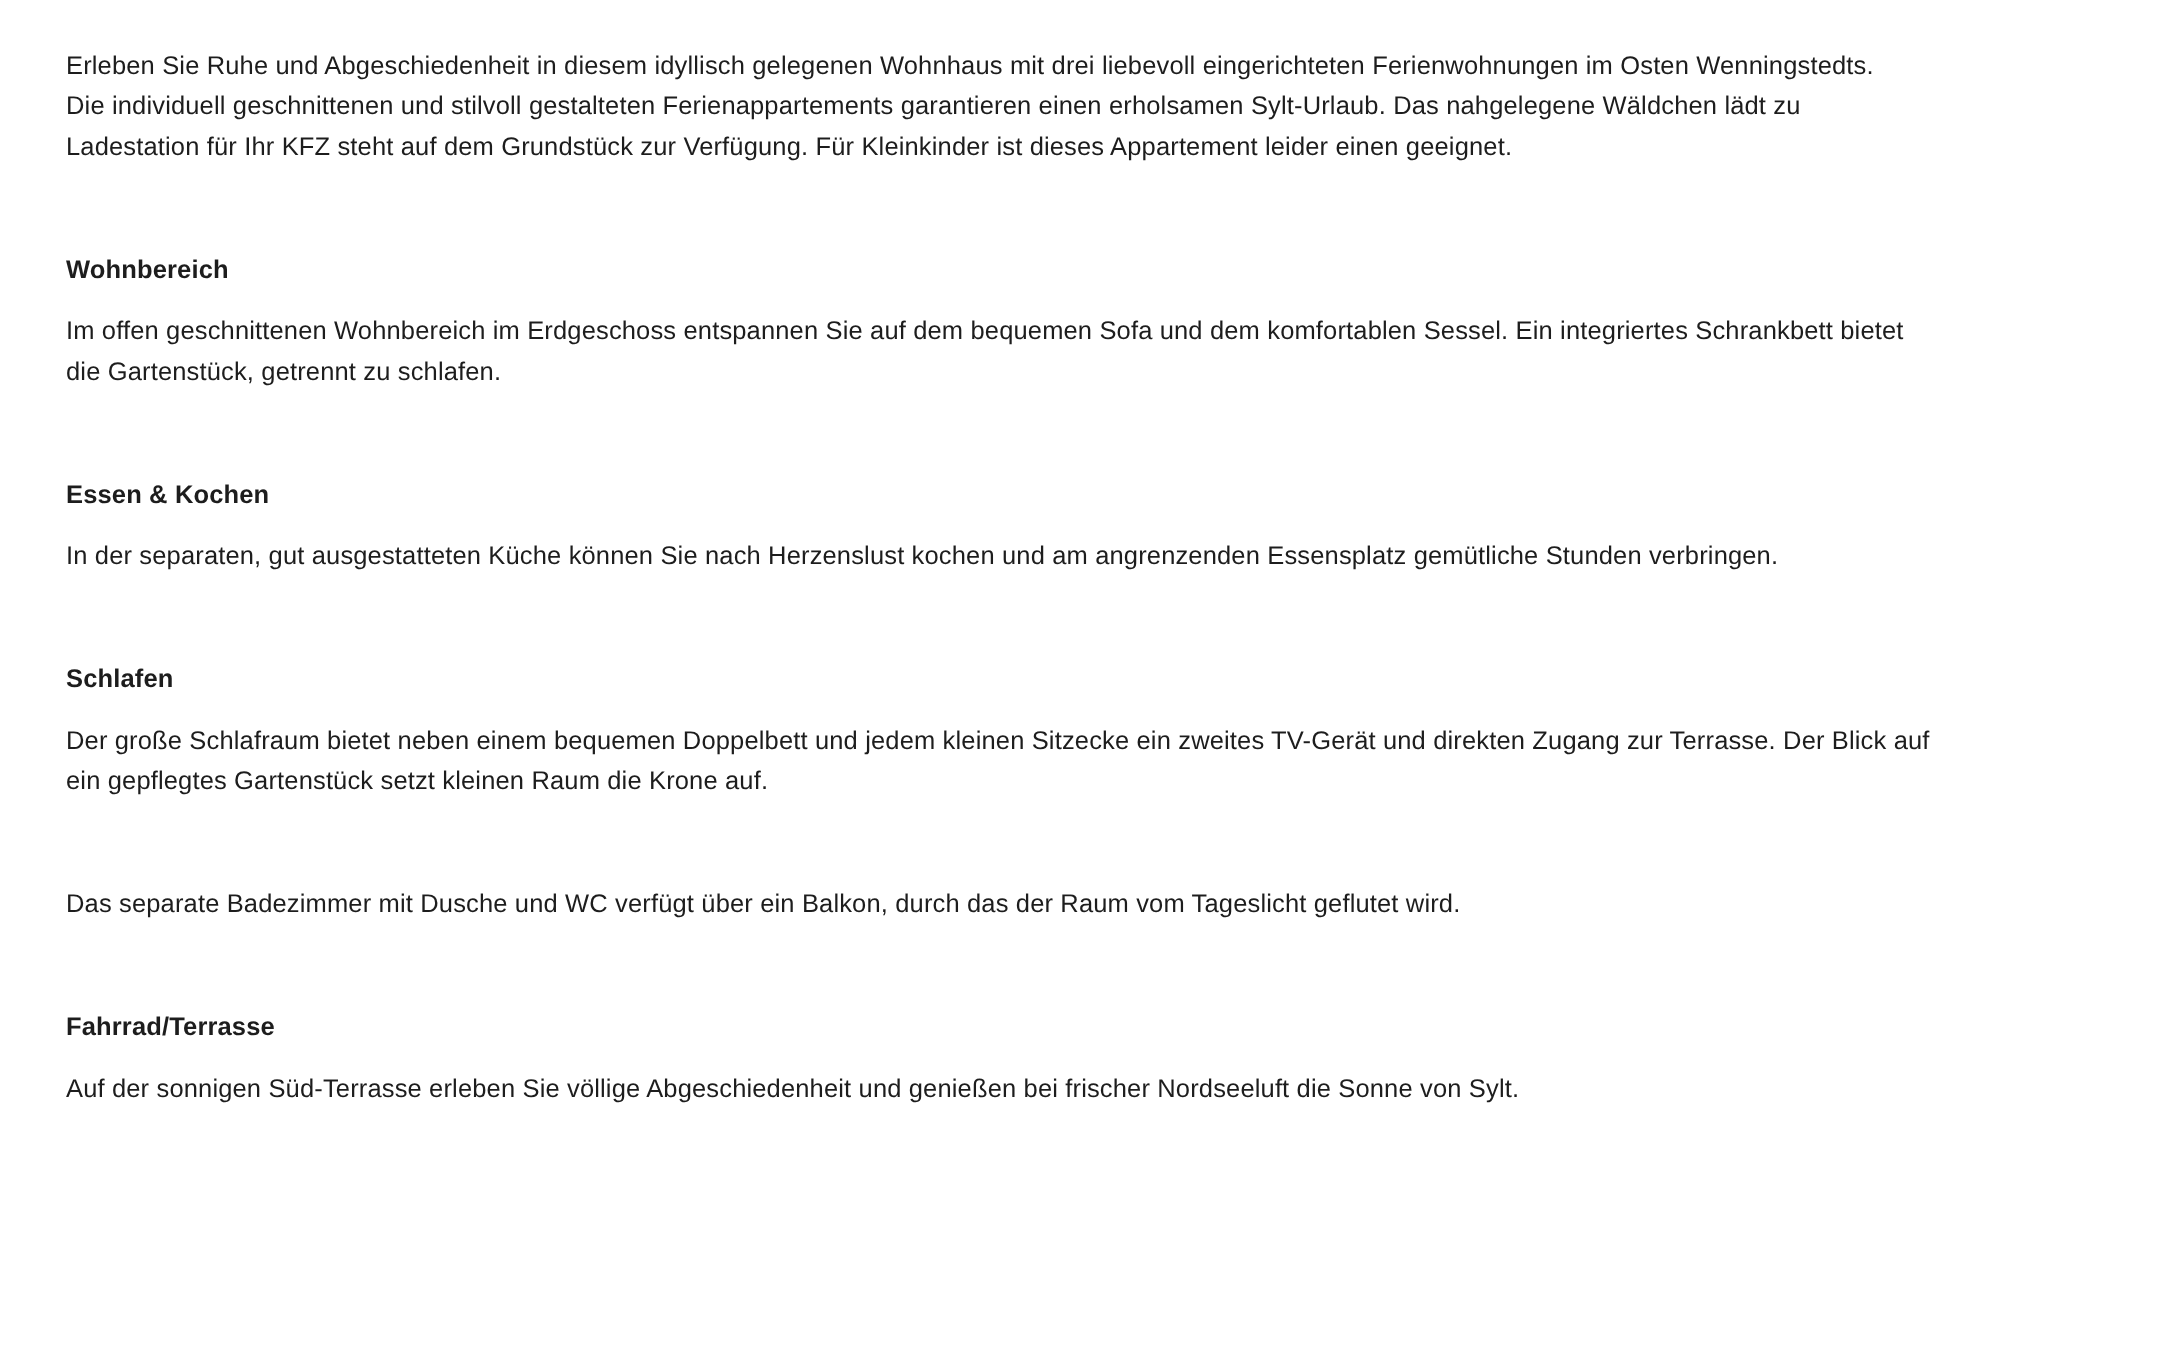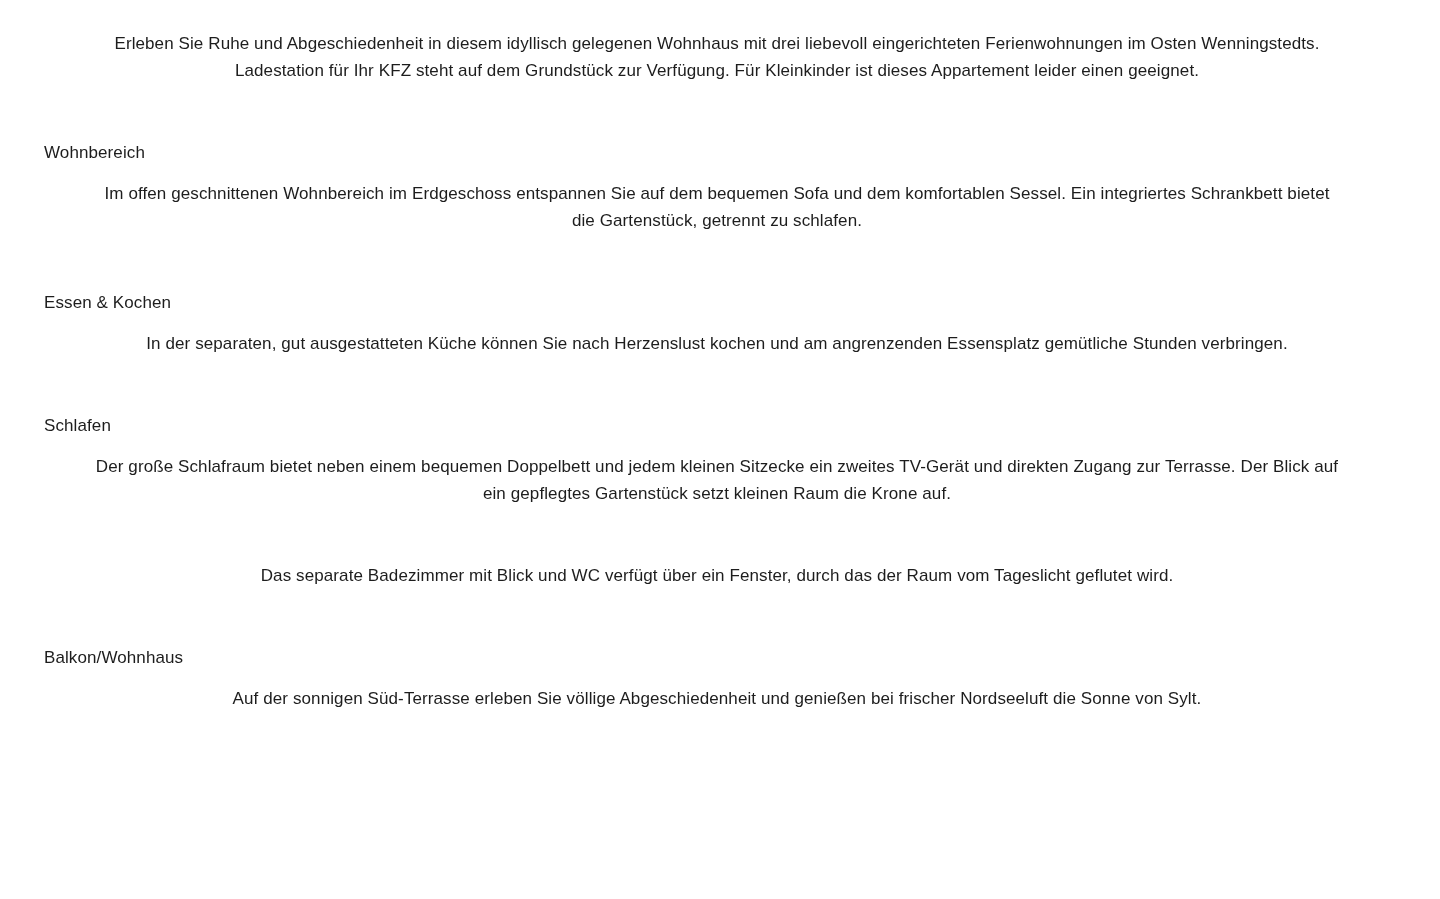--- a/index.html
+++ b/index.html
@@ -17,40 +17,40 @@
     box-sizing: border-box;
     width: 1440px;
     padding: 30px 50px 0 44px;
     font-size: 17px;
     line-height: 27px;
     letter-spacing: 0.1px;
   }
   .line {
     white-space: nowrap;
     display: block;
-    text-align: center;
   }
   .section {
     margin-top: 55px;
   }
   .section-heading {
-    font-weight: normal;
+    font-weight: bold;
     line-height: 27px;
     margin: 0 0 14px 0;
   }
   .paragraph {
     margin: 0;
   }
 </style>
 </head>
 <body style="color: rgb(29, 29, 29); background: rgb(255, 255, 255);">
 
 <main class="doc">
   <p class="paragraph">
       <span class="line">Erleben Sie Ruhe und Abgeschiedenheit in diesem idyllisch gelegenen Wohnhaus mit drei liebevoll eingerichteten Ferienwohnungen im Osten Wenningstedts.</span>
+      <span class="line">Die individuell geschnittenen und stilvoll gestalteten Ferienappartements garantieren einen erholsamen Sylt-Urlaub. Das nahgelegene Wäldchen lädt zu</span>
       <span class="line">Ladestation für Ihr KFZ steht auf dem Grundstück zur Verfügung. Für Kleinkinder ist dieses Appartement leider einen geeignet.</span>
     </p>
   <div>
       <section class="section">
         <h2 class="section-heading" style="font-size: inherit;">Wohnbereich</h2>
         <p class="paragraph">
           <span class="line">Im offen geschnittenen Wohnbereich im Erdgeschoss entspannen Sie auf dem bequemen Sofa und dem komfortablen Sessel. Ein integriertes Schrankbett bietet</span>
           <span class="line">die Gartenstück, getrennt zu schlafen.</span>
         </p>
       </section>
@@ -62,23 +62,23 @@
       </section>
       <section class="section">
         <h2 class="section-heading" style="font-size: inherit;">Schlafen</h2>
         <p class="paragraph">
           <span class="line">Der große Schlafraum bietet neben einem bequemen Doppelbett und jedem kleinen Sitzecke ein zweites TV-Gerät und direkten Zugang zur Terrasse. Der Blick auf</span>
           <span class="line">ein gepflegtes Gartenstück setzt kleinen Raum die Krone auf.</span>
         </p>
       </section>
       <section class="section">
         <p class="paragraph">
-          <span class="line">Das separate Badezimmer mit Blick und WC verfügt über ein Fenster, durch das der Raum vom Tageslicht geflutet wird.</span>
+          <span class="line">Das separate Badezimmer mit Dusche und WC verfügt über ein Balkon, durch das der Raum vom Tageslicht geflutet wird.</span>
         </p>
       </section>
       <section class="section">
-        <h2 class="section-heading" style="font-size: inherit;">Balkon/Wohnhaus</h2>
+        <h2 class="section-heading" style="font-size: inherit;">Fahrrad/Terrasse</h2>
         <p class="paragraph">
           <span class="line">Auf der sonnigen Süd-Terrasse erleben Sie völlige Abgeschiedenheit und genießen bei frischer Nordseeluft die Sonne von Sylt.</span>
         </p>
       </section>
     </div>
 </main>
 
 </body></html>

